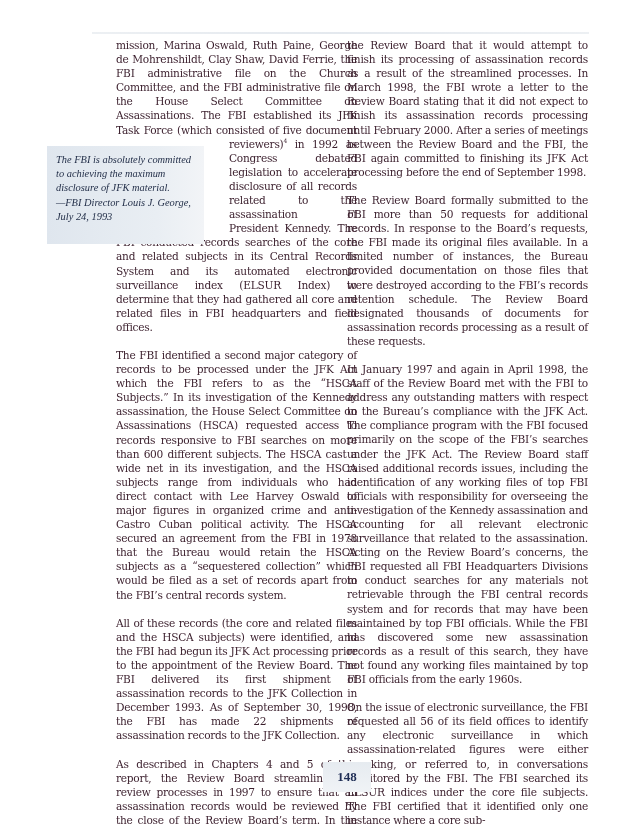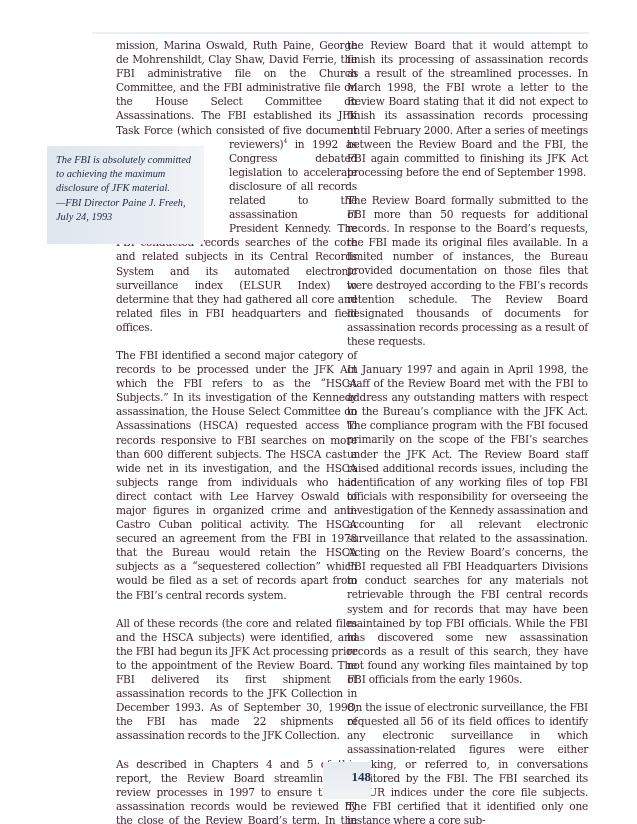--- a/index.html
+++ b/index.html
@@ -21,43 +21,43 @@
   .float-space { float: left; width: 113px; height: 98px; }
   .pullquote {
     position: absolute; left: 47px; top: 146px; width: 157px; height: 98px;
     background: linear-gradient(to right, #dfe6ee, #e9eef3 70%, #f2f4f7);
     box-sizing: border-box; padding: 7px 8px 6px 9px;
     font-family: "Liberation Serif", "DejaVu Serif", serif;
     font-style: italic; font-size: 10.4px; line-height: 14.2px; color: #24304a;
   }
   .pullquote div { margin: 0; }
   .page-number {
-    position: absolute; left: 323px; top: 762px; width: 48px; height: 37px;
+    position: absolute; left: 323px; top: 762px; width: 48px; height: 30px;
     background: linear-gradient(to bottom, #e6ebf0, #f0f3f6);
-    text-align: right; line-height: 30px;
+    text-align: center; line-height: 30px;
     font-family: "Liberation Serif", "DejaVu Serif", serif;
     font-weight: bold; font-size: 13px; color: #1e2d55;
   }
   sup { font-size: 6px; line-height: 0; vertical-align: super; }
 </style>
 </head>
 <body>
 
 <div class="rule"></div>
 
 <div class="col col-left">
   <p><span>mission, Marina Oswald, Ruth Paine, George de Mohrenshildt, Clay Shaw, David Ferrie, the FBI administrative file on the Church Committee, and the FBI administrative file on the House Select Committee on Assassinations. The FBI established its JFK Task Force (which consisted of five document reviewers)</span><sup>4</sup><span class="float-space"></span><span> in 1992 as Congress debated legislation to accelerate disclosure of all records related to the assassination of President Kennedy. The FBI conducted records searches of the core and related subjects in its Central Records System and its automated electronic surveillance index (ELSUR Index) to determine that they had gathered all core and related files in FBI headquarters and field offices.</span></p>
   <p>The FBI identified a second major category of records to be processed under the JFK Act which the FBI refers to as the “HSCA Subjects.” In its investigation of the Kennedy assassination, the House Select Committee on Assassinations (HSCA) requested access to records responsive to FBI searches on more than 600 different subjects. The HSCA cast a wide net in its investigation, and the HSCA subjects range from individuals who had direct contact with Lee Harvey Oswald to major figures in organized crime and anti-Castro Cuban political activity. The HSCA secured an agreement from the FBI in 1978 that the Bureau would retain the HSCA subjects as a “sequestered collection” which would be filed as a set of records apart from the FBI’s central records system.</p>
   <p>All of these records (the core and related files and the HSCA subjects) were identified, and the FBI had begun its JFK Act processing prior to the appointment of the Review Board. The FBI delivered its first shipment of assassination records to the JFK Collection in December 1993. As of September 30, 1998, the FBI has made 22 shipments of assassination records to the JFK Collection.</p>
   <p>As described in Chapters 4 and 5 of this report, the Review Board streamlined its review processes in 1997 to ensure that all assassination records would be reviewed by the close of the Review Board’s term. In the spring and summer of 1997, the FBI assured</p>
 </div>
 
 <div class="pullquote">
   <div>The FBI is absolutely committed to achieving the maximum disclosure of JFK material.</div>
-  <div>—FBI Director Paine J. Freeh,</div>
+  <div>—FBI Director Louis J. George,</div>
   <div>July 24, 1993</div>
 </div>
 
 <div class="col col-right">
   <p>the Review Board that it would attempt to finish its processing of assassination records as a result of the streamlined processes. In March 1998, the FBI wrote a letter to the Review Board stating that it did not expect to finish its assassination records processing until February 2000. After a series of meetings between the Review Board and the FBI, the FBI again committed to finishing its JFK Act processing before the end of September 1998.</p>
   <p>The Review Board formally submitted to the FBI more than 50 requests for additional records. In response to the Board’s requests, the FBI made its original files available. In a limited number of instances, the Bureau provided documentation on those files that were destroyed according to the FBI’s records retention schedule. The Review Board designated thousands of documents for assassination records processing as a result of these requests.</p>
   <p>In January 1997 and again in April 1998, the staff of the Review Board met with the FBI to address any outstanding matters with respect to the Bureau’s compliance with the JFK Act. The compliance program with the FBI focused primarily on the scope of the FBI’s searches under the JFK Act. The Review Board staff raised additional records issues, including the identification of any working files of top FBI officials with responsibility for overseeing the investigation of the Kennedy assassination and accounting for all relevant electronic surveillance that related to the assassination. Acting on the Review Board’s concerns, the FBI requested all FBI Headquarters Divisions to conduct searches for any materials not retrievable through the FBI central records system and for records that may have been maintained by top FBI officials. While the FBI has discovered some new assassination records as a result of this search, they have not found any working files maintained by top FBI officials from the early 1960s.</p>
   <p>On the issue of electronic surveillance, the FBI requested all 56 of its field offices to identify any electronic surveillance in which assassination-related figures were either speaking, or referred to, in conversations monitored by the FBI. The FBI searched its ELSUR indices under the core file subjects. The FBI certified that it identified only one instance where a core sub-</p>
 </div>
 

